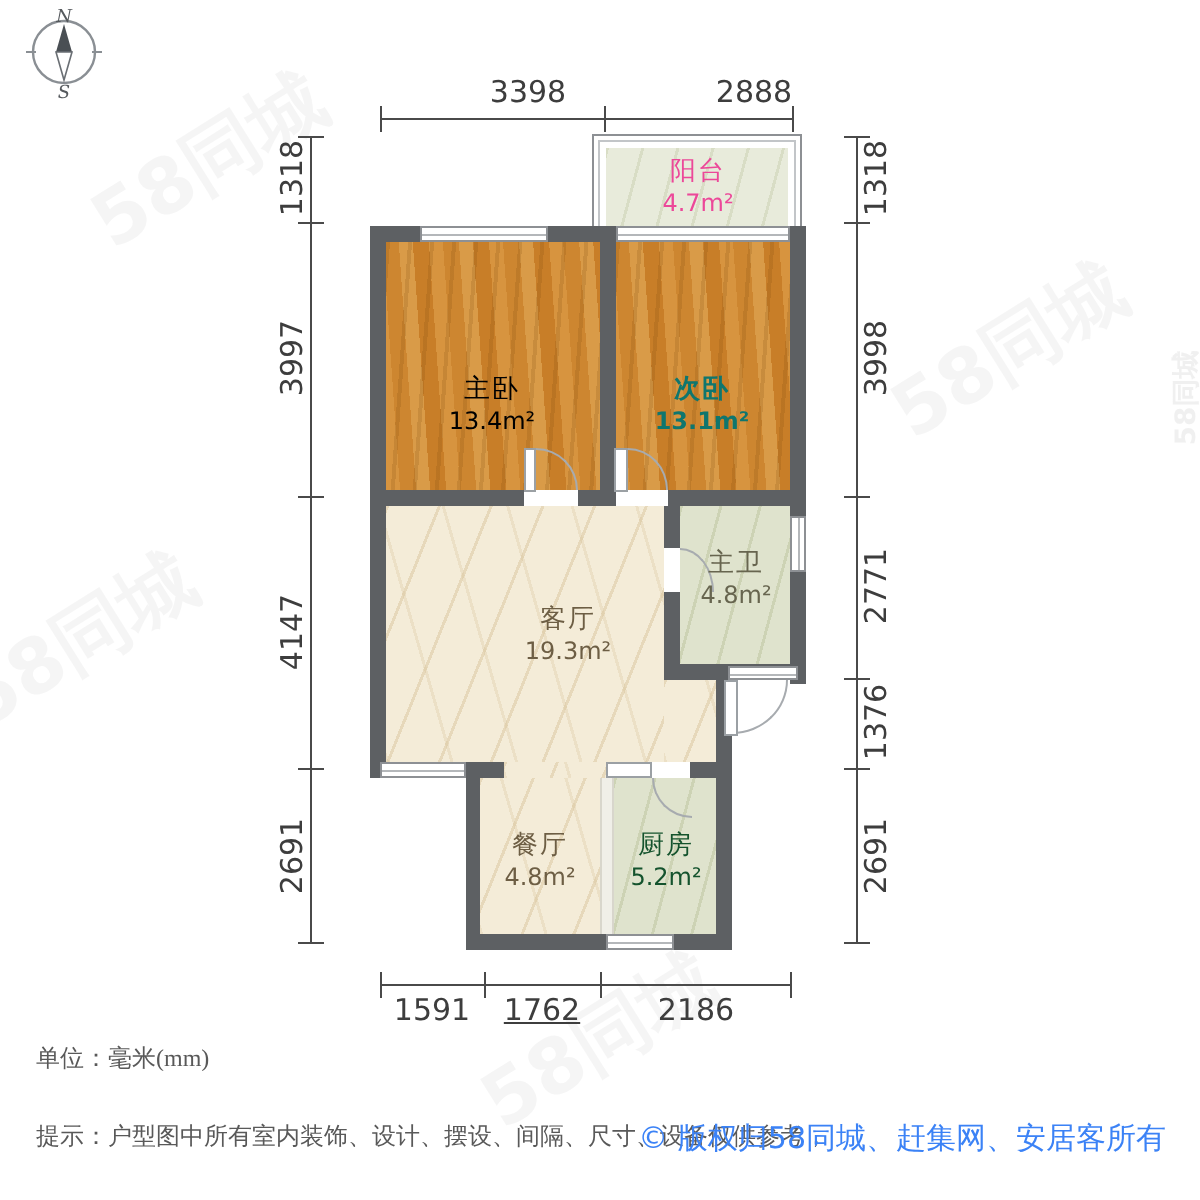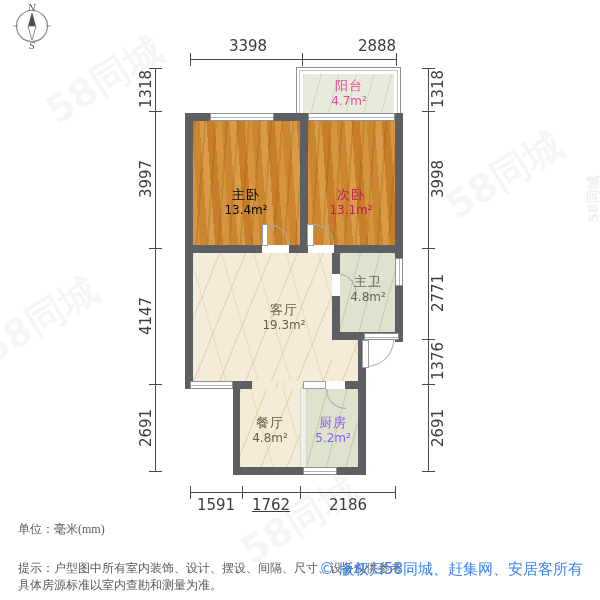--- a/index.html
+++ b/index.html
@@ -123,46 +123,46 @@
   <div class="arc arc-bl" style="left:326px;top:389px;width:20px;height:20px;"></div>
 
   <div class="room-label" style="left:349px;top:94px;color:#ec4899;">
     <div class="rname">阳台</div>
     <div class="rarea">4.7m²</div>
   </div>
   <div class="room-label" style="left:246px;top:203px;color:#000000;">
     <div class="rname">主卧</div>
     <div class="rarea">13.4m²</div>
   </div>
-  <div class="room-label" style="left:351px;top:203px;color:#be185d;">
+  <div class="room-label" style="left:351px;top:203px;color:#0f766e;font-weight:bold;">
     <div class="rname">次卧</div>
     <div class="rarea">13.1m²</div>
   </div>
   <div class="room-label" style="left:284px;top:318px;">
     <div class="rname">客厅</div>
     <div class="rarea">19.3m²</div>
   </div>
   <div class="room-label" style="left:368px;top:290px;color:#67654f;">
     <div class="rname">主卫</div>
     <div class="rarea">4.8m²</div>
   </div>
   <div class="room-label" style="left:270px;top:431px;">
     <div class="rname">餐厅</div>
     <div class="rarea">4.8m²</div>
   </div>
-  <div class="room-label" style="left:333px;top:431px;color:#8b5cf6;">
+  <div class="room-label" style="left:333px;top:431px;color:#14532d;">
     <div class="rname">厨房</div>
     <div class="rarea">5.2m²</div>
   </div>
 
   <div class="dline" style="left:190px;top:59px;width:207px;height:1px;"></div>
   <div class="dtick" style="left:190px;top:53px;width:1px;height:13px;"></div>
   <div class="dtick" style="left:302px;top:53px;width:1px;height:13px;"></div>
   <div class="dtick" style="left:396px;top:53px;width:1px;height:13px;"></div>
-  <div class="dim" style="left:248px;top:46px;">3398</div>
+  <div class="dim" style="left:264px;top:46px;">3398</div>
   <div class="dim" style="left:349px;top:46px;margin-left:28px;">2888</div>
 
   <div class="dline" style="left:190px;top:492px;width:206px;height:1px;"></div>
   <div class="dtick" style="left:190px;top:486px;width:1px;height:13px;"></div>
   <div class="dtick" style="left:242px;top:486px;width:1px;height:13px;"></div>
   <div class="dtick" style="left:300px;top:486px;width:1px;height:13px;"></div>
   <div class="dtick" style="left:395px;top:486px;width:1px;height:13px;"></div>
   <div class="dim" style="left:216px;top:505px;">1591</div>
   <div class="dim" style="left:271px;top:505px;text-decoration:underline;">1762</div>
   <div class="dim" style="left:348px;top:505px;">2186</div>
@@ -186,16 +186,15 @@
   <div class="dtick" style="left:422px;top:384px;width:13px;height:1px;"></div>
   <div class="dtick" style="left:422px;top:471px;width:13px;height:1px;"></div>
   <div class="dim rot" style="left:438px;top:89px;">1318</div>
   <div class="dim rot" style="left:438px;top:179px;">3998</div>
   <div class="dim rot" style="left:438px;top:293px;">2771</div>
   <div class="dim rot" style="left:438px;top:361px;">1376</div>
   <div class="dim rot" style="left:438px;top:428px;">2691</div>
 
   <div class="foot" style="left:18px;top:521px;font-family:Liberation Serif, serif;">单位：毫米(mm)</div>
   <div class="foot" style="left:18px;top:560px;">提示：户型图中所有室内装饰、设计、摆设、间隔、尺寸、设备仅供参考，</div>
-  <div class="foot" style="left:18px;top:577px;">具体房源标准以室内查勘和测量为准。</div>
   <div class="copyright" style="right:17px;top:560px;">© 版权归58同城、赶集网、安居客所有</div>
 
 </div>
 
 </body></html>

